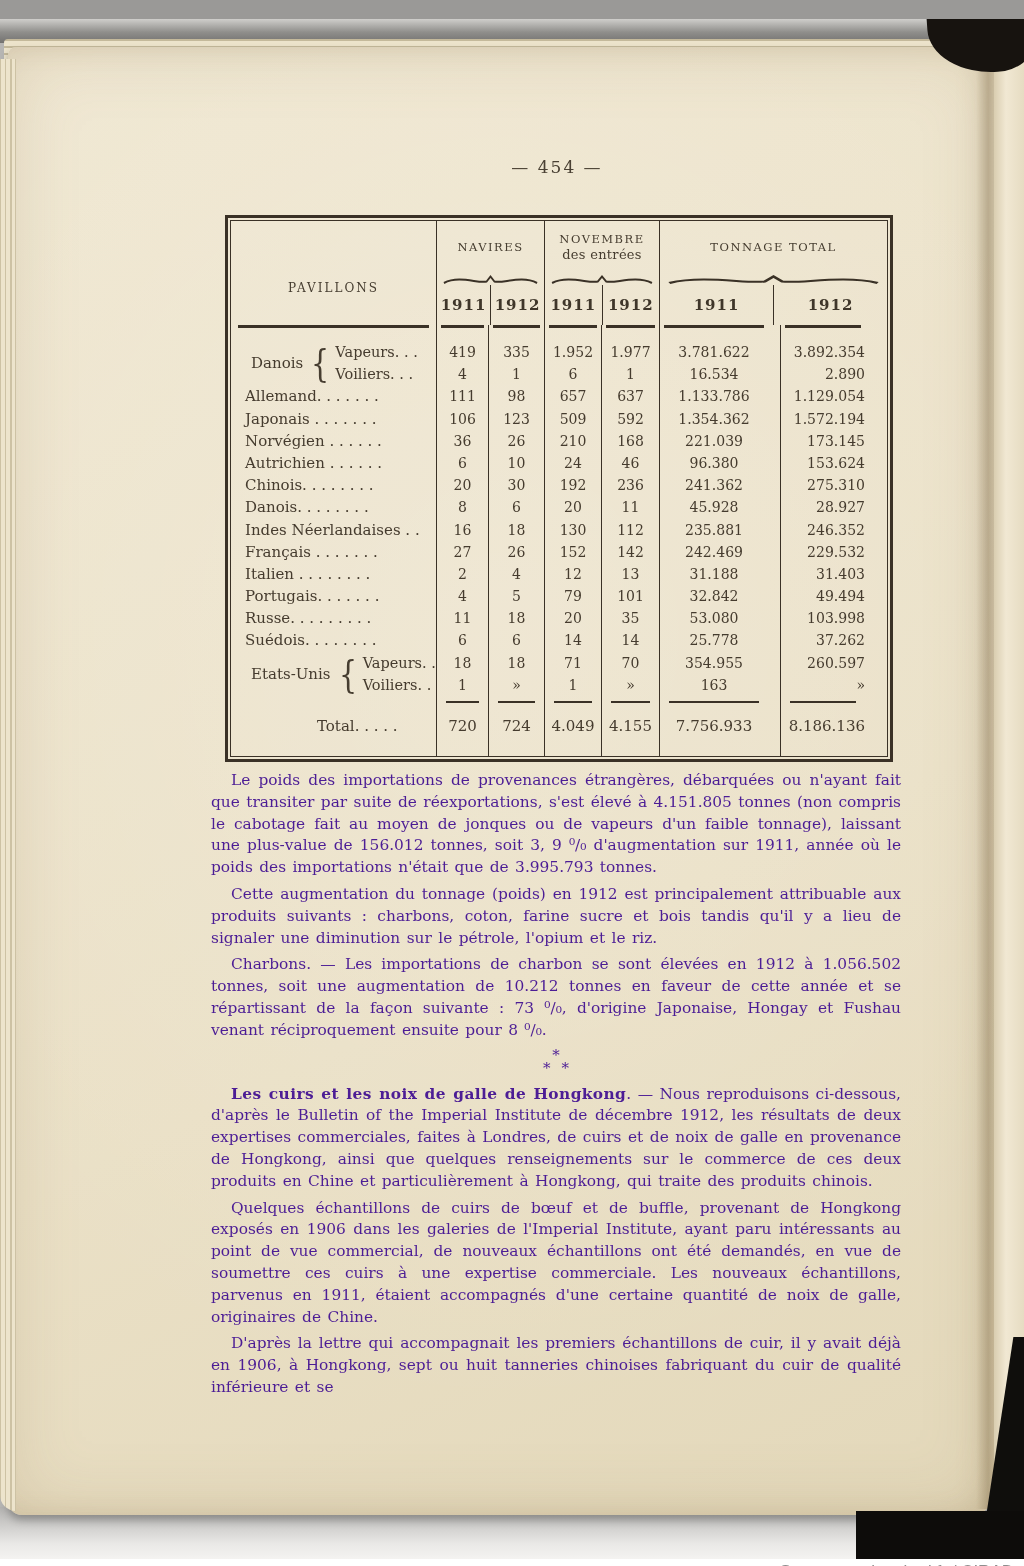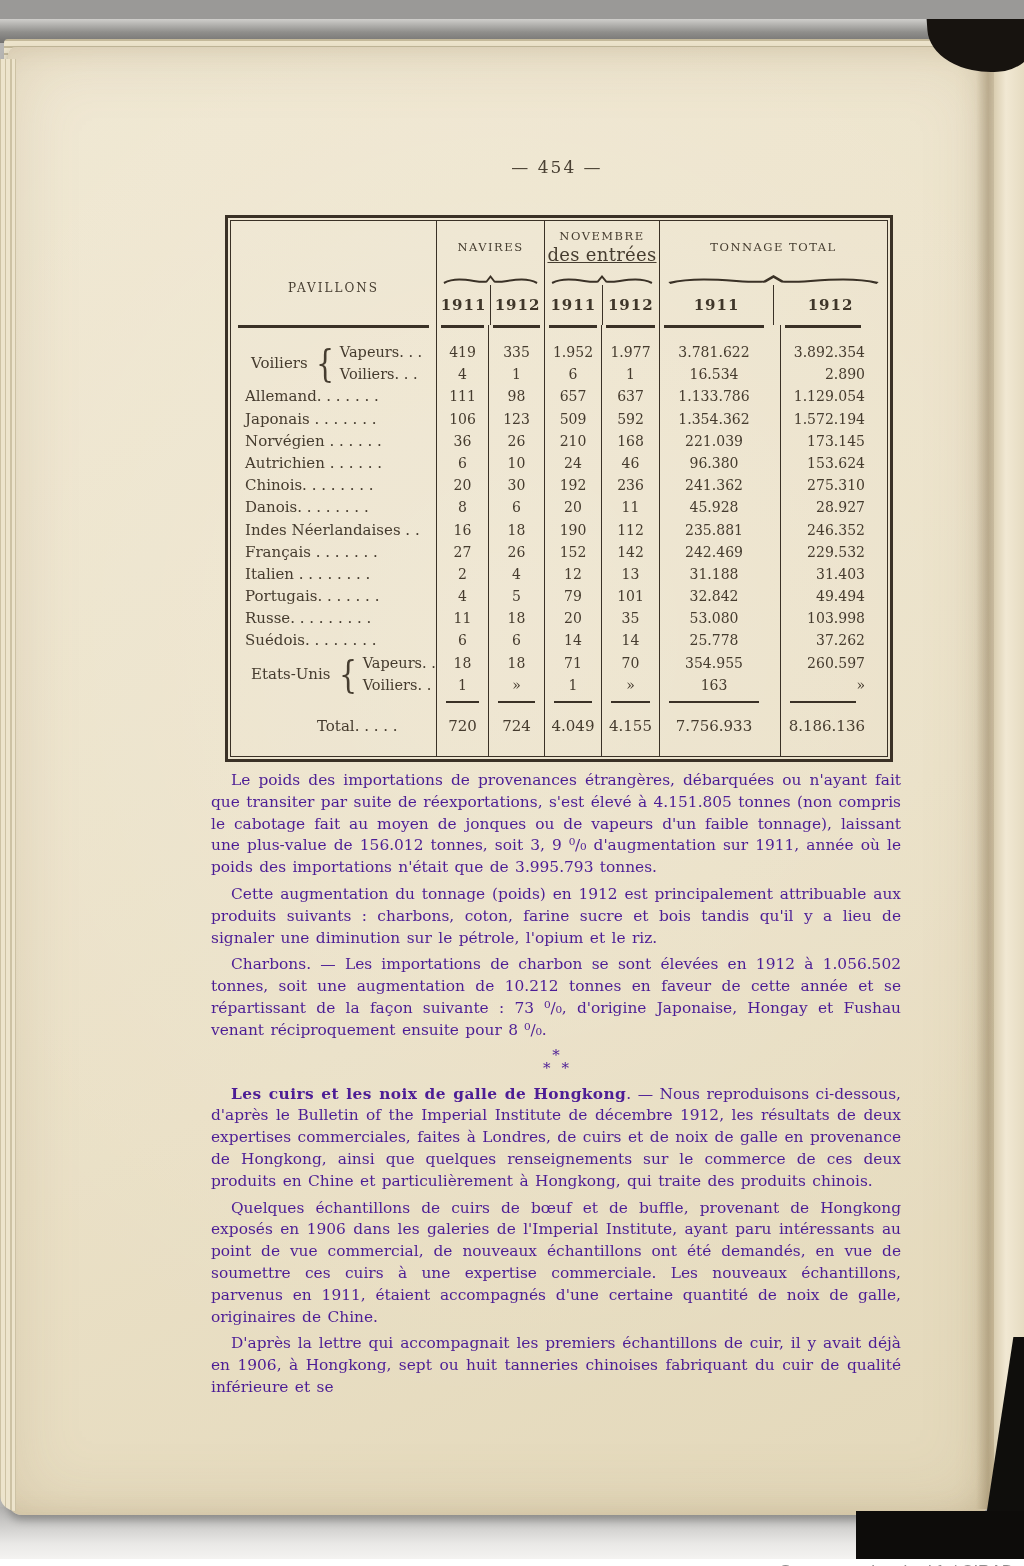--- a/index.html
+++ b/index.html
@@ -63,21 +63,21 @@
   .table-inner { border:1px solid #3a3126; }
   .thead { display:flex; height:104px; }
   .h-pav { width:205px; flex:none; display:flex; align-items:center; justify-content:center;
     padding-top:30px; font-size:12px; letter-spacing:2px; color:#463d30;
   }
   .h-group { flex:none; display:flex; flex-direction:column; border-left:1px solid #3a3126; }
   .g0 { width:108px; } .g1 { width:115px; } .g2 { width:228px; }
   .h-title { height:52px; display:flex; flex-direction:column; align-items:center; justify-content:center;
     font-size:11.5px; letter-spacing:1.5px; text-align:center; color:#463d30;
   }
-  .h-title .sub { font-size:18px; letter-spacing:.3px; margin-top:1px;text-decoration:underline; }
+  .h-title .sub { font-size:13px; letter-spacing:.3px; margin-top:1px; }
   .brace-svg { display:block; height:12px; width:auto; margin:0 5px; }
   .h-years { flex:1; display:flex;justify-content:flex-end; }
   .h-years span { flex:1; display:flex; align-items:center; justify-content:center;
     font-weight:bold; font-size:15px; letter-spacing:1px; color:#3f362a;
   }
   .h-years span + span { border-left:1px solid #3a3126; }
   
   .trow { display:flex; }
   .trow .cell { flex:none; }
   .trow .cell + .cell { border-left:1px solid #3a3126; }
@@ -209,21 +209,21 @@
             <div class="cell c-pav"></div>
             <div class="cell c-n1"></div>
             <div class="cell c-n2"></div>
             <div class="cell c-v1"></div>
             <div class="cell c-v2"></div>
             <div class="cell c-t1"></div>
             <div class="cell c-t2"></div>
           </div>
           <div class="trow grouprow">
             <div class="cell c-pav">
-              <span class="gname">Voiliers</span>
+              <span class="gname">Danois</span>
               <span class="gbrace">{</span>
               <span class="gsubs">
                 <div class="slab">Vapeurs. . .</div>
                 <div class="slab">Voiliers. . .</div>
               </span>
             </div>
             <div class="cell dbl c-n1">
               <div class="v">419</div>
               <div class="v">4</div>
             </div>
@@ -299,21 +299,21 @@
             <div class="cell c-n2">6</div>
             <div class="cell c-v1">20</div>
             <div class="cell c-v2">11</div>
             <div class="cell c-t1">45.928</div>
             <div class="cell c-t2">28.927</div>
           </div>
           <div class="trow single">
             <div class="cell c-pav">Indes Néerlandaises . .</div>
             <div class="cell c-n1">16</div>
             <div class="cell c-n2">18</div>
-            <div class="cell c-v1">190</div>
+            <div class="cell c-v1">130</div>
             <div class="cell c-v2">112</div>
             <div class="cell c-t1">235.881</div>
             <div class="cell c-t2">246.352</div>
           </div>
           <div class="trow single">
             <div class="cell c-pav">Français . . . . . . .</div>
             <div class="cell c-n1">27</div>
             <div class="cell c-n2">26</div>
             <div class="cell c-v1">152</div>
             <div class="cell c-v2">142</div>

